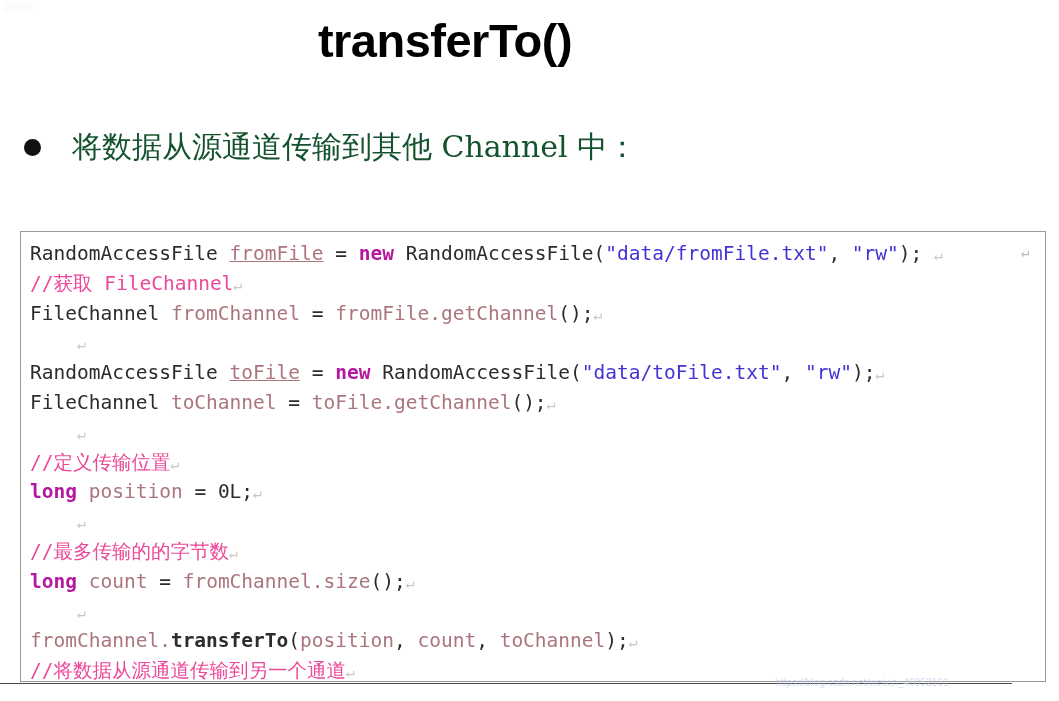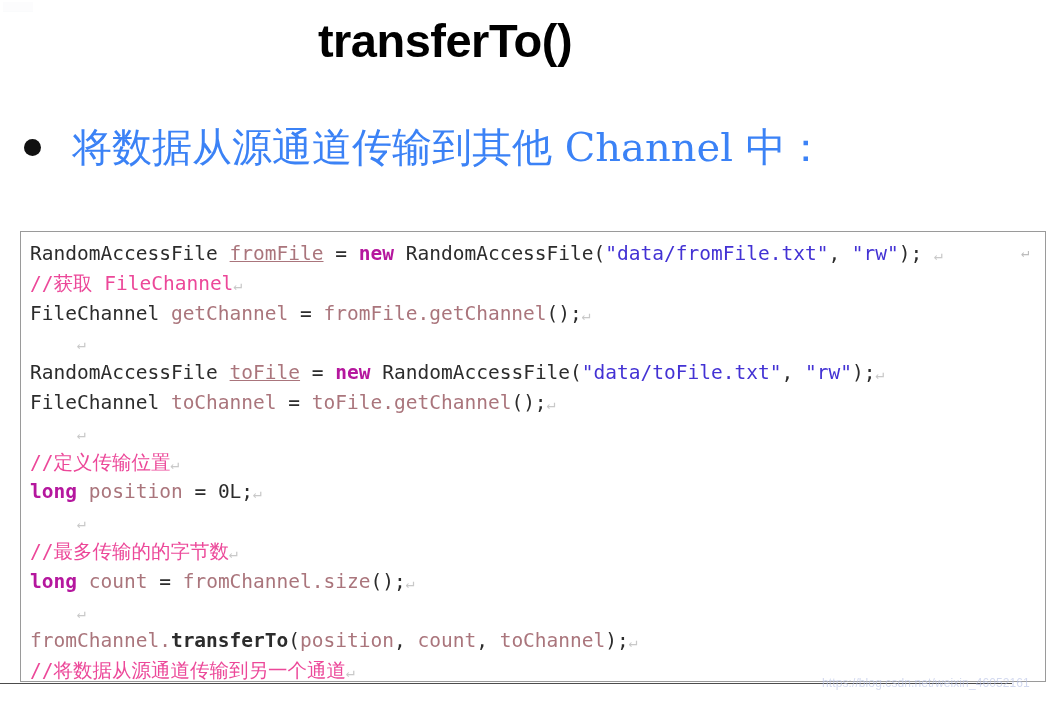--- a/index.html
+++ b/index.html
@@ -54,23 +54,23 @@
   #bullet-marker {
     width: 17px;
     height: 17px;
     border-radius: 50%;
     background: #111111;
     flex: 0 0 auto;
     margin-right: 31px;
   }
   #bullet-text {
     font-family: "DejaVu Serif", "Liberation Serif", serif;
-    font-size: 40px;
+    font-size: 30px;
     line-height: 42px;
-    color: #3b82f6;
+    color: #14532d;
     white-space: pre;
   }
 
   
   #code-block {
     position: absolute;
     left: 20px;
     top: 231px;
     width: 1026px;
     height: 451px;
@@ -115,24 +115,24 @@
   #watermark-rule {
     position: absolute;
     left: 0px;
     top: 683px;
     width: 1012px;
     height: 1.4px;
     background: #4c4c4c;
   }
   #watermark-text {
     position: absolute;
-    left: 822px;
+    left: 775px;
     top: 674px;
     font-family: "Liberation Sans", sans-serif;
-    font-size: 12px;
+    font-size: 10px;
     line-height: 18px;
     color: #b9c3e6;
     opacity: 0.62;
     white-space: pre;
     letter-spacing: 0.1px;
   }
 </style>
 </head>
 <body>
 
@@ -142,21 +142,21 @@
 
 <div id="bullet-row">
   <span id="bullet-marker"></span>
   <span id="bullet-text">将数据从源通道传输到其他 Channel 中：</span>
 </div>
 
 <div id="code-block">
 
 <div class="code-line"><span class="tok-type">RandomAccessFile</span><span class="tok-plain"> </span><span class="tok-decl">fromFile</span><span class="tok-plain"> = </span><span class="tok-kw">new</span><span class="tok-plain"> RandomAccessFile(</span><span class="tok-str">"data/fromFile.txt"</span><span class="tok-plain">, </span><span class="tok-str">"rw"</span><span class="tok-plain">); </span><span class="tok-pilcrow">↵</span></div>
     <div class="code-line"><span class="tok-cmt">//获取 FileChannel</span><span class="tok-pilcrow">↵</span></div>
-    <div class="code-line"><span class="tok-type">FileChannel</span><span class="tok-plain"> </span><span class="tok-var">getChannel</span><span class="tok-plain"> = </span><span class="tok-var">fromFile.getChannel</span><span class="tok-plain">();</span><span class="tok-pilcrow">↵</span></div>
+    <div class="code-line"><span class="tok-type">FileChannel</span><span class="tok-plain"> </span><span class="tok-var">fromChannel</span><span class="tok-plain"> = </span><span class="tok-var">fromFile.getChannel</span><span class="tok-plain">();</span><span class="tok-pilcrow">↵</span></div>
     <div class="code-line blank"><span class="tok-plain">    </span><span class="tok-pilcrow">↵</span></div>
     <div class="code-line"><span class="tok-type">RandomAccessFile</span><span class="tok-plain"> </span><span class="tok-decl">toFile</span><span class="tok-plain"> = </span><span class="tok-kw">new</span><span class="tok-plain"> RandomAccessFile(</span><span class="tok-str">"data/toFile.txt"</span><span class="tok-plain">, </span><span class="tok-str">"rw"</span><span class="tok-plain">);</span><span class="tok-pilcrow">↵</span></div>
     <div class="code-line"><span class="tok-type">FileChannel</span><span class="tok-plain"> </span><span class="tok-var">toChannel</span><span class="tok-plain"> = </span><span class="tok-var">toFile.getChannel</span><span class="tok-plain">();</span><span class="tok-pilcrow">↵</span></div>
     <div class="code-line blank"><span class="tok-plain">    </span><span class="tok-pilcrow">↵</span></div>
     <div class="code-line"><span class="tok-cmt">//定义传输位置</span><span class="tok-pilcrow">↵</span></div>
     <div class="code-line"><span class="tok-kw">long</span><span class="tok-plain"> </span><span class="tok-var">position</span><span class="tok-plain"> = </span><span class="tok-plain">0L;</span><span class="tok-pilcrow">↵</span></div>
     <div class="code-line blank"><span class="tok-plain">    </span><span class="tok-pilcrow">↵</span></div>
     <div class="code-line"><span class="tok-cmt">//最多传输的的字节数</span><span class="tok-pilcrow">↵</span></div>
     <div class="code-line"><span class="tok-kw">long</span><span class="tok-plain"> </span><span class="tok-var">count</span><span class="tok-plain"> = </span><span class="tok-var">fromChannel.size</span><span class="tok-plain">();</span><span class="tok-pilcrow">↵</span></div>
     <div class="code-line blank"><span class="tok-plain">    </span><span class="tok-pilcrow">↵</span></div>

